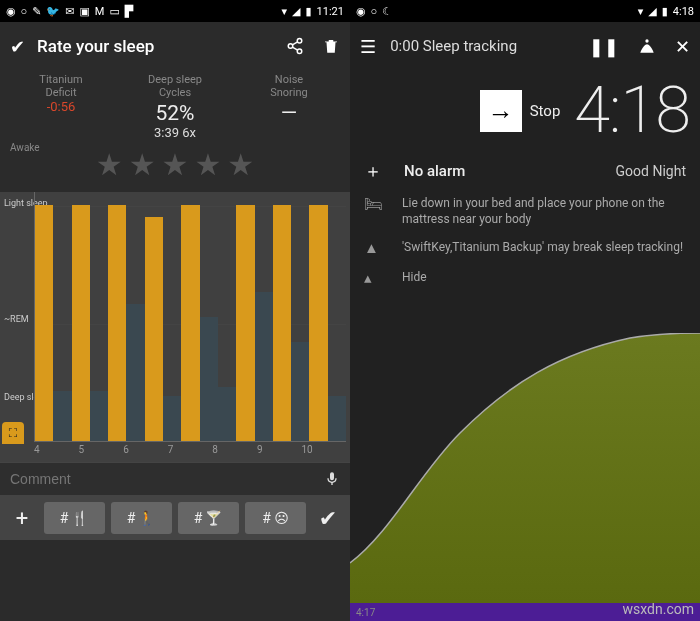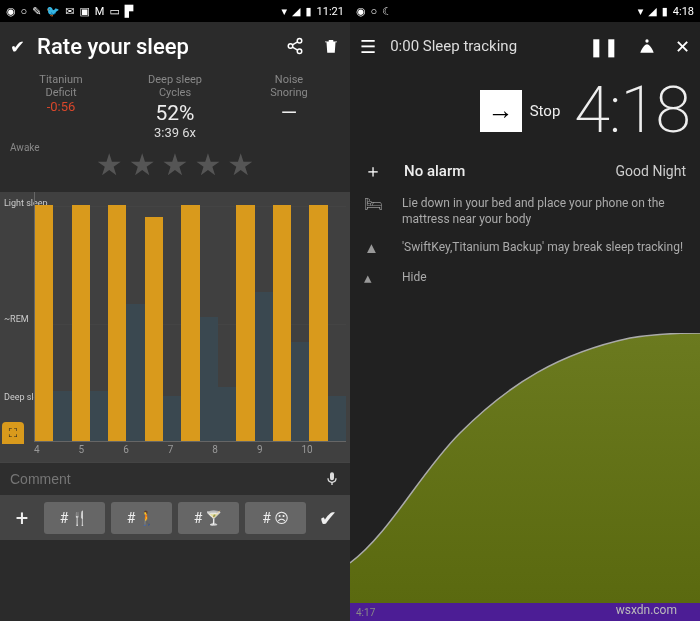--- a/index.html
+++ b/index.html
@@ -6,21 +6,21 @@
   body { font-family: Roboto, Arial, sans-serif; background:#888; }
   .wrap { width:700px; height:621px; display:flex; position:relative; }
   .phone { width:350px; height:621px; background:#2b2b2b; position:relative; overflow:hidden; }
   .phone.right { background:#212121; }
   
   .statusbar { height:22px; background:#000; color:#fff; display:flex; align-items:center; justify-content:space-between; font-size:12px; padding:0 6px; }
   .statusbar .icons { display:flex; gap:5px; align-items:center; }
   .statusbar .icons span { font-size:11px; }
   
   .appbar { height:48px; display:flex; align-items:center; padding:0 10px; color:#fff; }
-  .appbar .title { flex:1; font-size:22px; font-weight:500; margin-left:12px; }
+  .appbar .title { flex:1; font-size:17px; font-weight:500; margin-left:12px; }
   .appbar .ico, .ico { color:#fff; font-size:18px; display:inline-flex; align-items:center; justify-content:center; }
   .gap { margin-left:18px; }
   
   .stats { display:flex; padding:4px 4px 0; color:#ddd; }
   .stat { flex:1; text-align:center; }
   .stat .lbl { font-size:11px; color:#888; line-height:1.15; }
   .stat .val { font-size:21px; color:#eee; margin-top:2px; }
   .stat .sub { font-size:13px; }
   .stat .sub.red { color:#d9472b; }
   .awake { font-size:10px; color:#888; margin-left:10px; margin-top:2px; }
@@ -56,21 +56,21 @@
   .bigclock { font-size:65px; font-weight:200; color:#eee; margin-left:14px; letter-spacing:-1px; line-height:1;}
   .alarmrow, .msgrow { display:flex; align-items:center; padding:10px 14px; color:#ccc; }
   .alarmrow { padding-top:14px; padding-bottom:6px; }
   .alarmrow .txt { flex:1; font-size:15px; font-weight:500; color:#eee; margin-left:22px; }
   .alarmrow .gn { font-size:14px; color:#ccc; }
   .msgrow { align-items:flex-start; padding:6px 14px; }
   .msgrow .mico { width:20px; font-size:15px; color:#999; flex-shrink:0;}
   .msgrow .mtxt { font-size:12px; color:#aaa; margin-left:18px; line-height:1.35;}
   .wave { position:absolute; left:0; right:0; bottom:18px; height:270px; overflow:hidden; }
   .navfoot { position:absolute; bottom:0; left:0; right:0; height:18px; background:#4c1d95; color:#888; font-size:10px; padding-left:6px; display:flex; align-items:center;}
-  .watermark { position:absolute; right:23px; bottom:4px; font-size:12px; color:#bbb;margin-top:32px;}
+  .watermark { position:absolute; right:6px; bottom:4px; font-size:14px; color:#bbb;margin-top:32px;}
   svg { display:block; }
 </style>
 </head>
 <body>
 
 <div class="wrap">
 
   <div class="phone">
     <div class="statusbar">
       <div class="icons">

